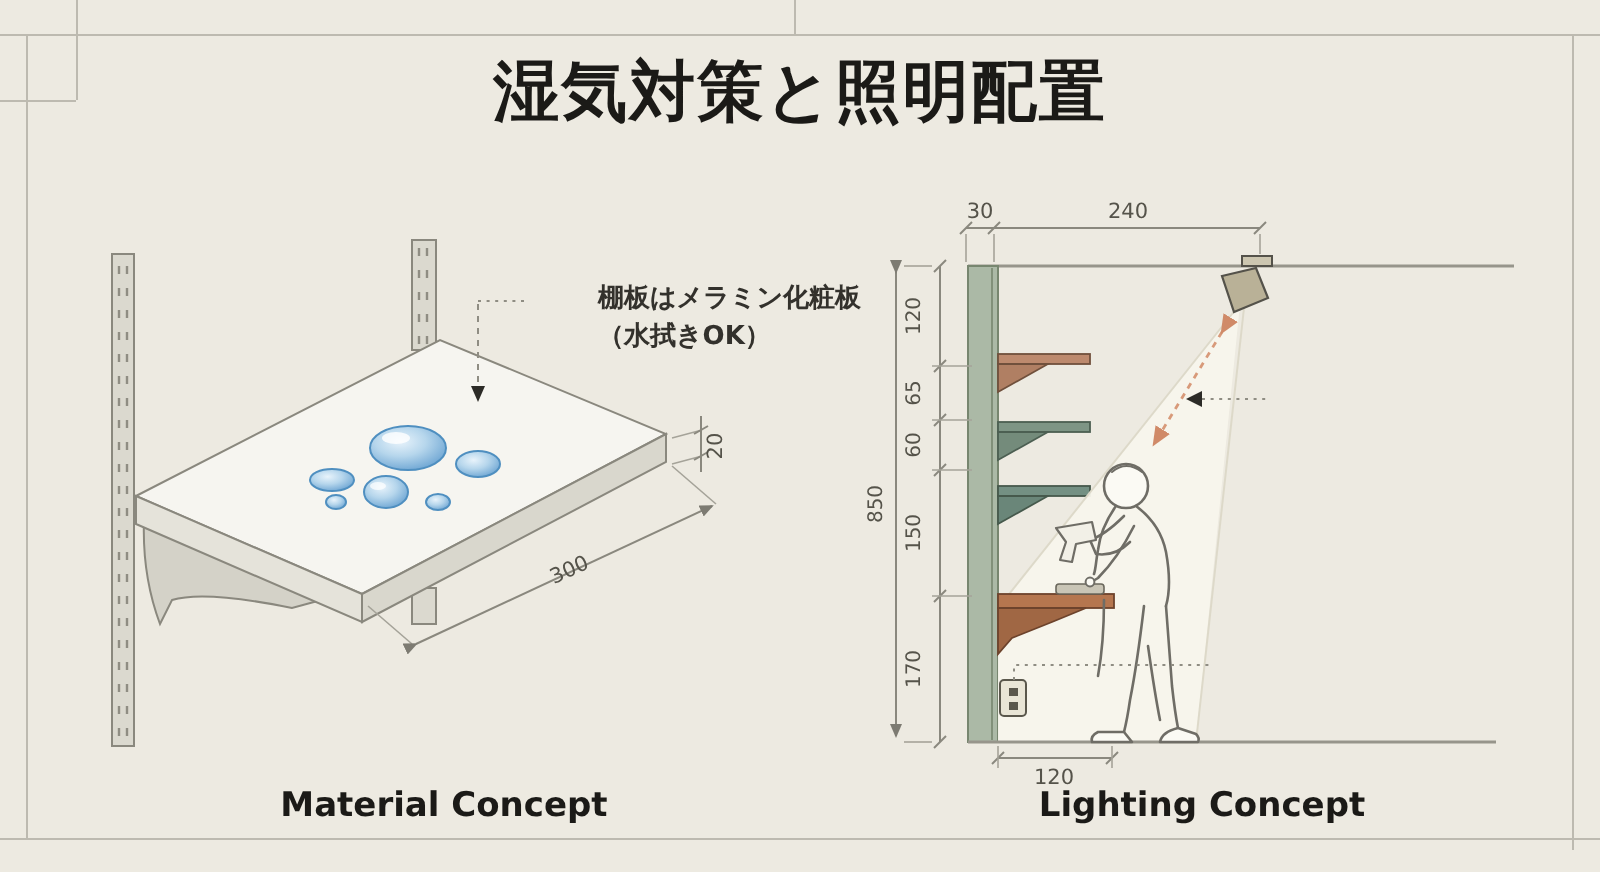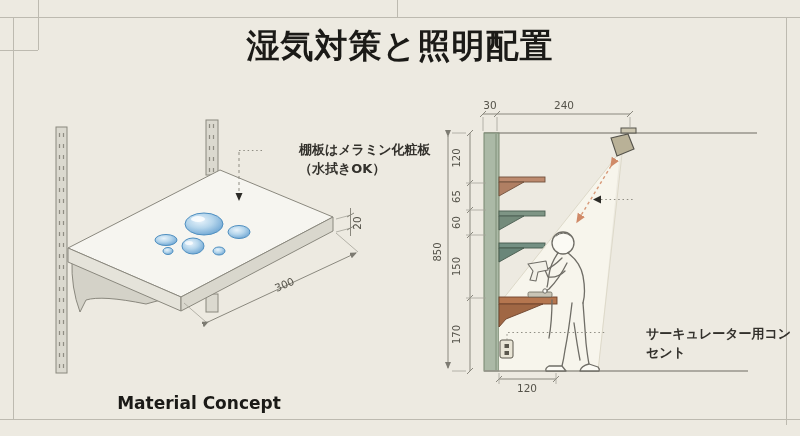--- a/index.html
+++ b/index.html
@@ -226,16 +226,16 @@
   </svg>
 
   <div class="title">湿気対策と照明配置</div>
 
   <div class="jp-label" style="left:265px;top:140px;">
     <span>棚板はメラミン化粧板</span><br>
     <span>（水拭きOK）</span>
   </div>
 
 
-  <div class="jp-label" style="left:612px;top:324px;">サーキュレーター用コンセント</div>
-
-  <div class="caption" style="left:89px;top:393px;">Material Concept</div>
+
+  <div class="caption" style="left:112px;top:393px;">Material Concept</div>
+  <div class="caption" style="left:491px;top:393px;">Lighting Concept</div>
 </div>
 
 </body></html>

